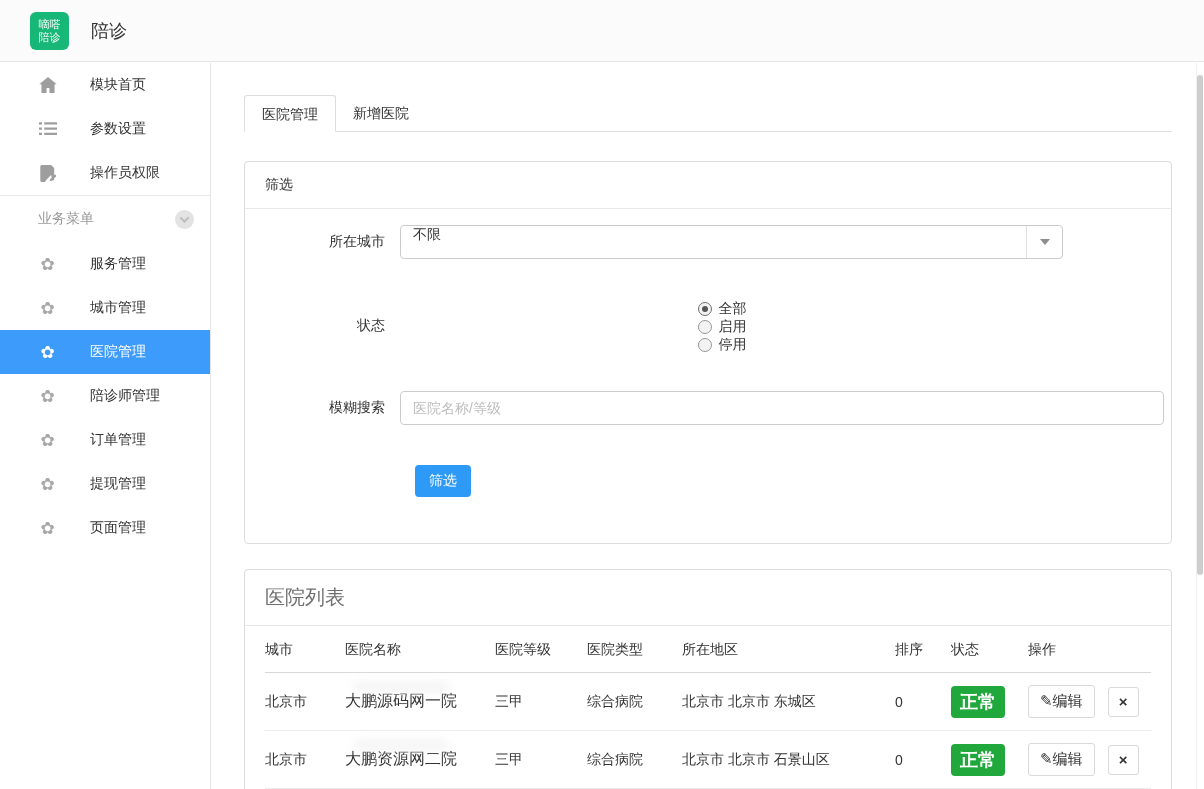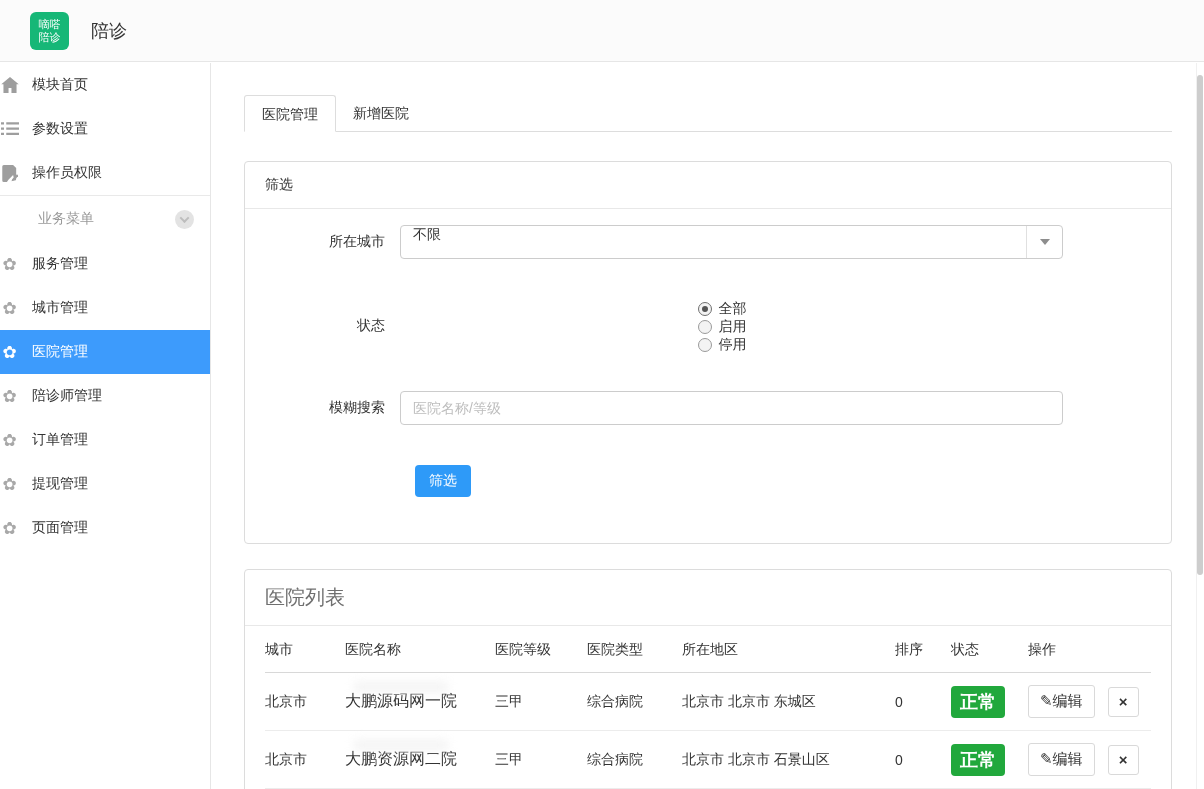--- a/index.html
+++ b/index.html
@@ -24,21 +24,21 @@
   }
   .app-title { font-size:18px; color:#333; margin-left:22px; }
 
   
   .sidebar {
     position:absolute; top:63px; left:0; width:211px; bottom:0;
     background:#fff; border-right:1px solid #e6e6e6;
   }
   .side-item {
     height:44px; display:flex; align-items:center;
-    cursor:pointer; color:#333;
+    padding-left:38px; cursor:pointer; color:#333;gap:20px;
   }
   .side-item .ico { width:19px; margin-right:13px; color:#a8a8a8; display:flex; align-items:center; justify-content:center; }
   .side-item.active { background:var(--sel-blue,#3d9bfc); color:#fff; }
   .side-item.active .ico { color:#fff; }
   .gear-glyph { font-size:17px; line-height:17px; }
   .side-section {
     height:47px; display:flex; align-items:center; padding:0 16px 0 38px;
     border-top:1px solid #e9e9e9; color:#999;
   }
   .side-section .spacer { flex:1; }
@@ -90,21 +90,21 @@
   .radio-dot {
     width:14px; height:14px; border-radius:50%;
     border:1px solid #9a9a9a; background:#f3f3f3; margin-right:7px; position:relative;
   }
   .radio-opt.checked .radio-dot { border-color:#6f6f6f; }
   .radio-opt.checked .radio-dot::after {
     content:""; position:absolute; left:3px; top:3px; width:6px; height:6px;
     border-radius:50%; background:#555;
   }
   .text-input {
-    width:663px; height:34px; border:1px solid #ccc; border-radius:4px;
+    width:764px; height:34px; border:1px solid #ccc; border-radius:4px;
     padding:5px 12px; font-size:14px; font-family:"Liberation Sans",sans-serif; color:#333;
   }
   .text-input::placeholder { color:#bdbdbd; }
   .btn-row { margin-top:40px; padding-left:170px; }
   .btn-primary {
     min-width:53px; height:32px; padding:0 14px; border:none; border-radius:4px;
     background:var(--accent,#2e9af8); color:#fff; font-size:14px; cursor:pointer;
     font-family:"Liberation Sans",sans-serif;
   }
 

